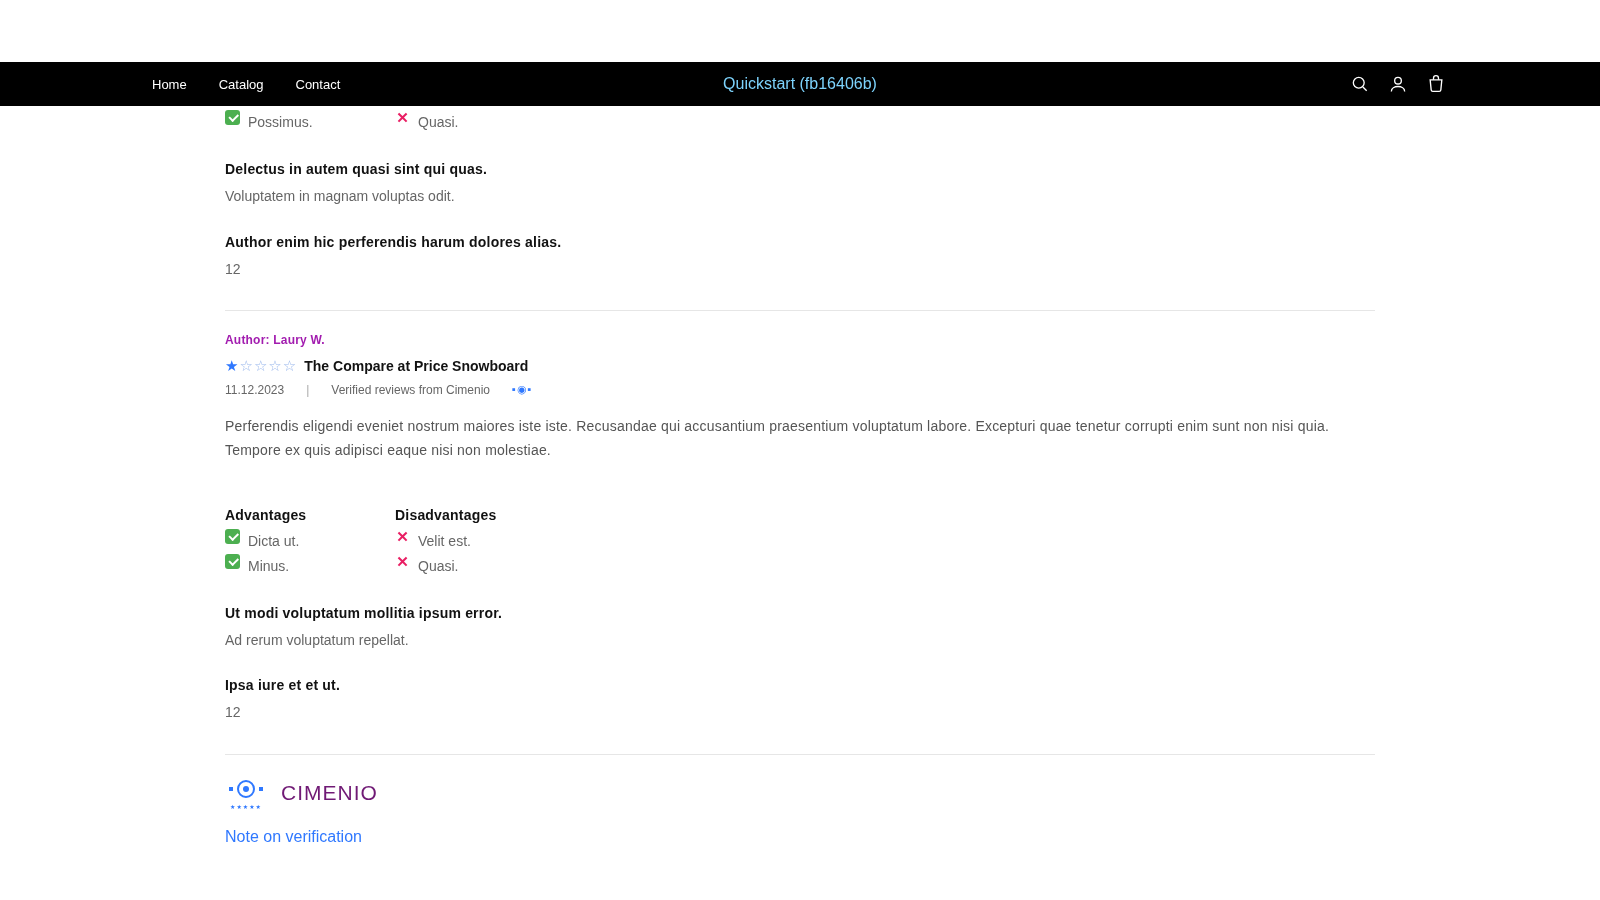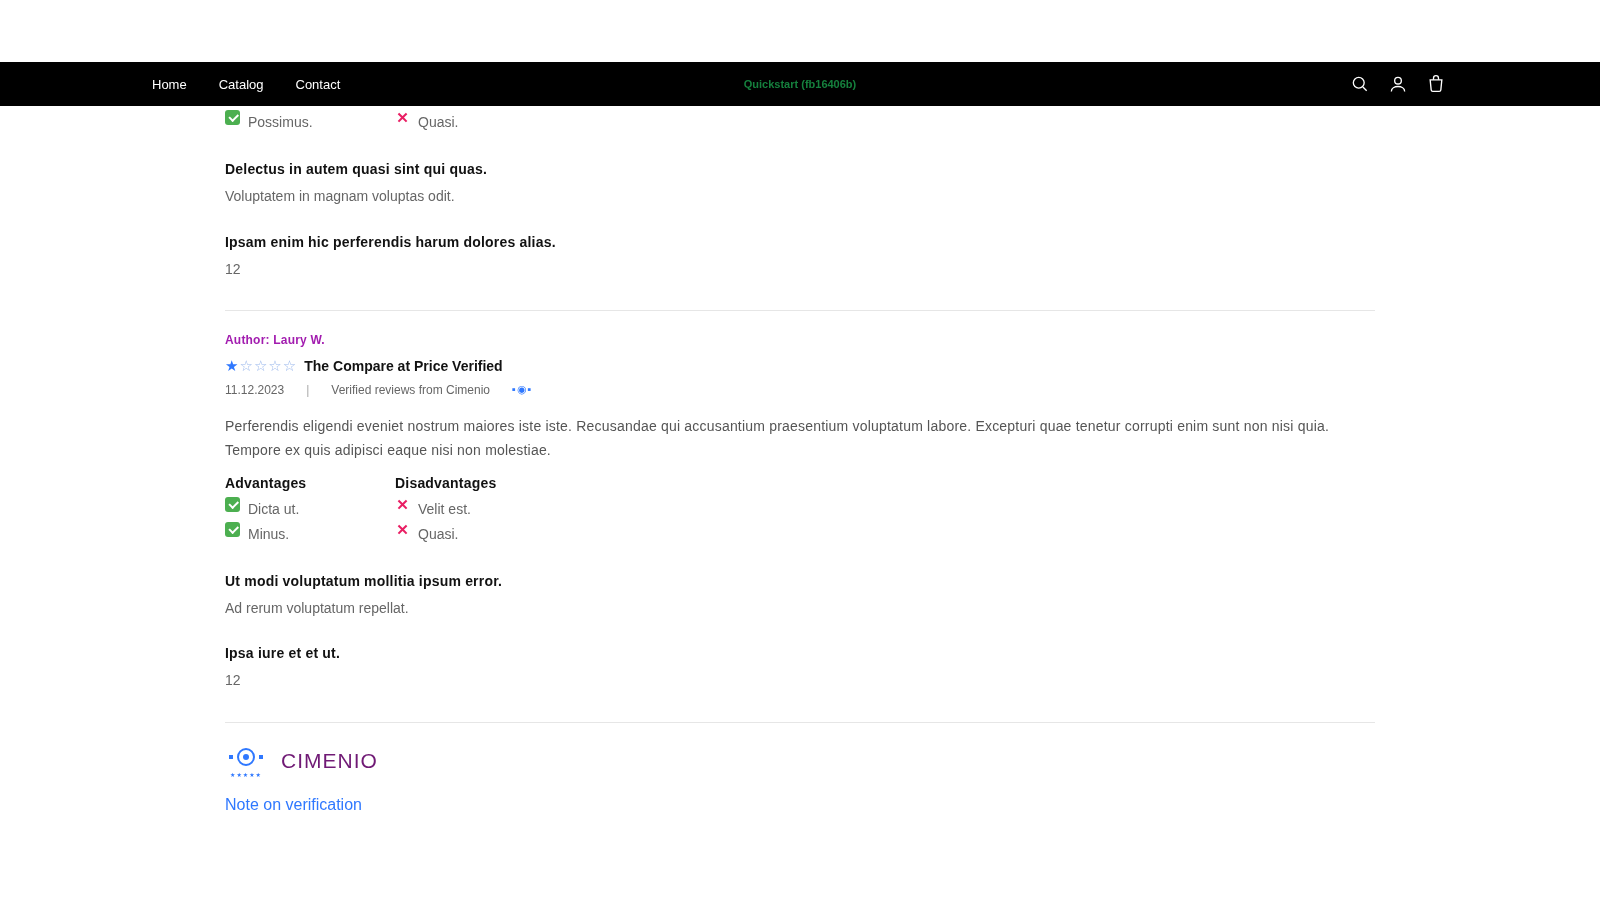--- a/index.html
+++ b/index.html
@@ -18,23 +18,23 @@
     align-items: center;
     padding: 0 152px;
     position: relative;
   }
   .nav-left { display: flex; gap: 32px; }
   .nav-left a { color: #fff; text-decoration: none; font-size: 13px; }
   .nav-center {
     position: absolute;
     left: 50%;
     transform: translateX(-50%);
-    font-size: 11px;
-    font-weight: 700;
-    color: #15803d;
+    font-size: 16px;
+    font-weight: 400;
+    color: #7dd3fc;
   }
   .nav-right {
     display: flex;
     gap: 14px;
     margin-left: auto;
     align-items: center;
   }
   .nav-right svg { stroke: #fff; fill: none; stroke-width: 1.6; }
   .nav-right .icon-btn { width: 24px; height: 24px; display: flex; align-items: center; justify-content: center; cursor: pointer; }
 
@@ -129,21 +129,21 @@
     margin-top: 18px;
     letter-spacing: 0.2px;
   }
   .adv-heading {
     font-weight: 600;
     font-size: 14px;
     color: #121212;
     margin-bottom: 6px;
     letter-spacing: 0.2px;
   }
-  .adv-block { margin-top: 12px; }
+  .adv-block { margin-top: 44px; }
   .cimenio-logo {
     display: flex;
     align-items: center;
     gap: 14px;
     margin-top: 8px;
   }
   .cimenio-badge {
     display: flex;
     flex-direction: column;
     align-items: center;
@@ -216,39 +216,39 @@
       <div class="dis-item">
         <span class="x-icon">✕</span>
         <span>Quasi.</span>
       </div>
     </div>
   </div>
 
   <div class="heading-bold">Delectus in autem quasi sint qui quas.</div>
   <div class="body-text">Voluptatem in magnam voluptas odit.</div>
 
-  <div class="heading-bold">Ipsam enim hic perferendis harum dolores alias.</div>
+  <div class="heading-bold">Author enim hic perferendis harum dolores alias.</div>
   <div class="body-text">12</div>
 
   <hr class="divider">
 
   
   <div class="author-line">
     <span>Author: </span><span>Laury W.</span>
   </div>
 
   <div class="title-row">
     <span class="stars">
       <span class="star">★</span>
       <span class="star empty">☆</span>
       <span class="star empty">☆</span>
       <span class="star empty">☆</span>
       <span class="star empty">☆</span>
     </span>
-    <span class="product-title">The Compare at Price Verified</span>
+    <span class="product-title">The Compare at Price Snowboard</span>
   </div>
 
   <div class="meta-line">
     <span>11.12.2023</span>
     <span class="meta-sep">|</span>
     <span>Verified reviews from Cimenio</span>
     <span class="verif-badge">▪◉▪</span>
   </div>
 
   <div class="review-body">Perferendis eligendi eveniet nostrum maiores iste iste. Recusandae qui accusantium praesentium voluptatum labore. Excepturi quae tenetur corrupti enim sunt non nisi quia. Tempore ex quis adipisci eaque nisi non molestiae.</div>

